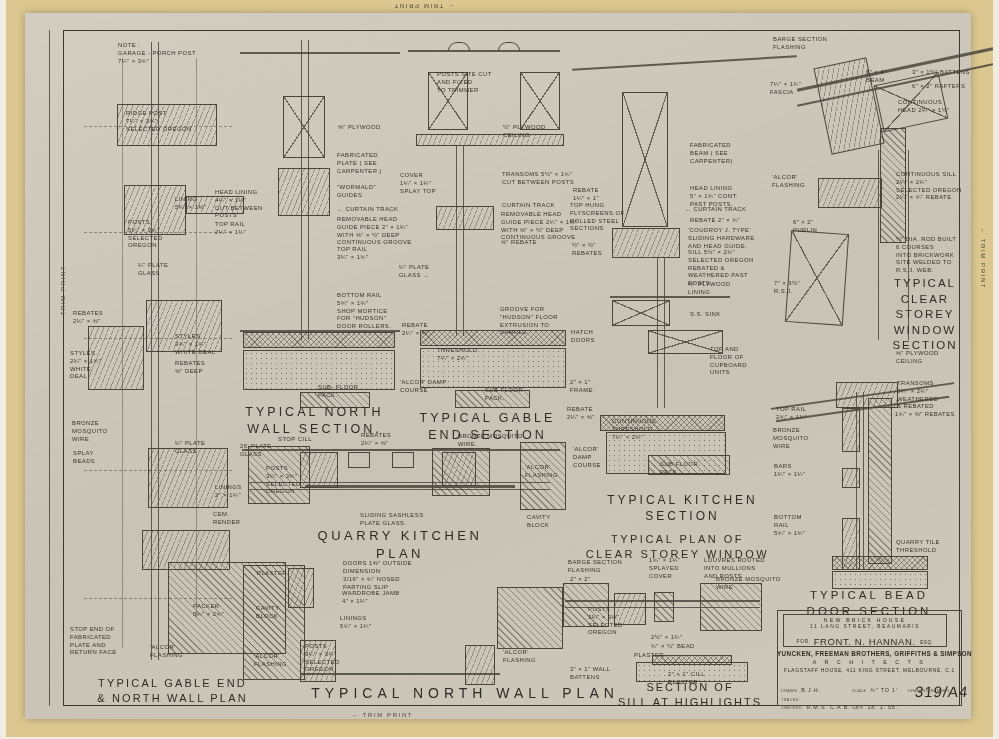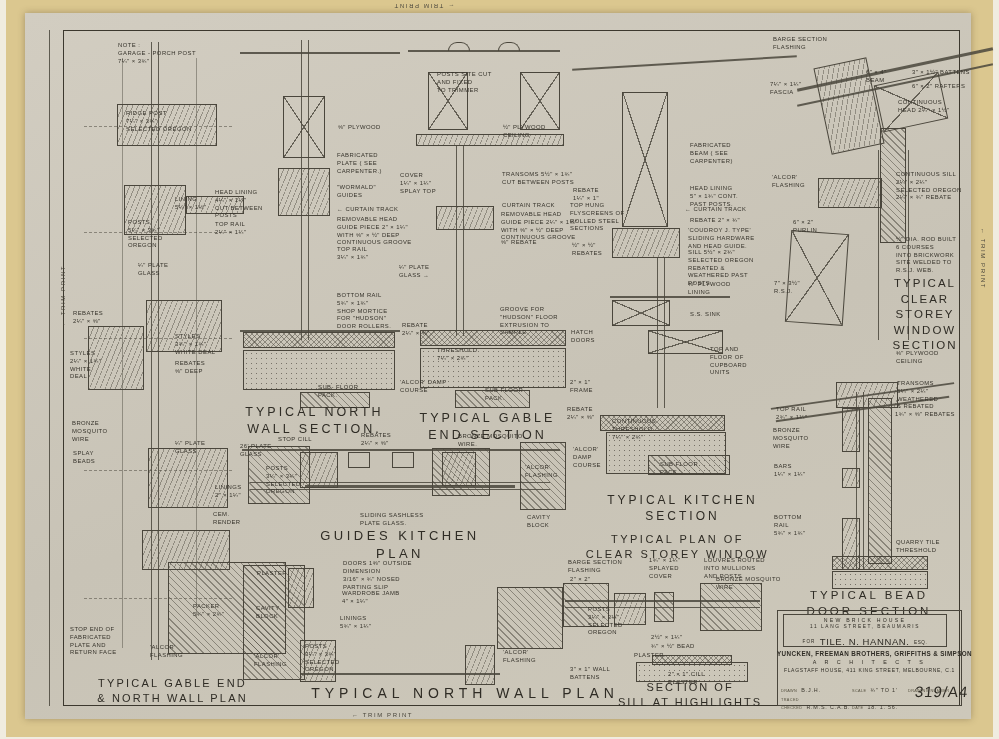--- a/index.html
+++ b/index.html
@@ -148,21 +148,21 @@
 <div class="box brick" style="left:497px;top:587px;width:66px;height:62px"></div>
 <div class="box wood" style="left:300px;top:640px;width:36px;height:42px"></div>
 <div class="box wood" style="left:465px;top:645px;width:30px;height:40px"></div>
 <div class="box wood" style="left:288px;top:568px;width:26px;height:40px"></div>
 <div class="ln" style="left:300px;top:673px;width:200px;height:2px"></div>
 
 <div class="stitle" style="left:232px;top:404px;width:165px">TYPICAL NORTH
 WALL SECTION.</div>
 <div class="stitle" style="left:405px;top:410px;width:165px">TYPICAL GABLE
 END SECTION</div>
-<div class="stitle" style="left:300px;top:527px;width:200px;font-size:13px;letter-spacing:3.5px">GUIDES KITCHEN PLAN</div>
+<div class="stitle" style="left:300px;top:527px;width:200px;font-size:13px;letter-spacing:3.5px">QUARRY KITCHEN PLAN</div>
 <div class="stitle" style="left:600px;top:492px;width:165px;font-size:12px">TYPICAL KITCHEN
 SECTION</div>
 <div class="stitle" style="left:580px;top:532px;width:195px;font-size:11px;letter-spacing:2.5px">TYPICAL PLAN OF
 CLEAR STOREY WINDOW</div>
 <div class="stitle" style="left:872px;top:276px;width:106px;font-size:11.5px;letter-spacing:2px">TYPICAL
 CLEAR STOREY
 WINDOW
 SECTION</div>
 <div class="stitle" style="left:788px;top:588px;width:162px;font-size:11.5px">TYPICAL BEAD
 DOOR SECTION</div>
@@ -417,21 +417,21 @@
 3¼" × 3¾"
 SELECTED
 OREGON</div>
 <div class="lb" style="left:503px;top:649px">'ALCOR'
 FLASHING</div>
 
 <div class="box" style="left:777px;top:610px;width:185px;height:96px;border-width:1.3px"></div>
 <div class="box" style="left:783px;top:614px;width:164px;height:33px;border-width:1.6px"></div>
 <div class="tb-line" style="left:783px;top:617px;width:164px;text-align:center;font-size:5.2px;letter-spacing:2.2px">NEW BRICK HOUSE</div>
 <div class="tb-line" style="left:783px;top:624px;width:164px;text-align:center;font-size:4.8px;letter-spacing:1.6px">11 LANG STREET, BEAUMARIS</div>
-<div class="tb-line" style="left:783px;top:631px;width:164px;text-align:center"><span style="font-size:4.6px;letter-spacing:1px;vertical-align:2px">FOR</span> <span style="font-size:9.5px;letter-spacing:.6px">TILE. N. HANNAN.</span> <span style="font-size:4.6px;letter-spacing:.6px;vertical-align:1px">ESQ.</span></div>
+<div class="tb-line" style="left:783px;top:631px;width:164px;text-align:center"><span style="font-size:4.6px;letter-spacing:1px;vertical-align:2px">FOR</span> <span style="font-size:9.5px;letter-spacing:.6px">FRONT. N. HANNAN.</span> <span style="font-size:4.6px;letter-spacing:.6px;vertical-align:1px">ESQ.</span></div>
 <div class="tb-line" style="left:777px;top:650px;width:185px;text-align:center;font-size:6.3px;font-weight:bold;letter-spacing:.4px">YUNCKEN, FREEMAN BROTHERS, GRIFFITHS &amp; SIMPSON</div>
 <div class="tb-line" style="left:777px;top:659px;width:185px;text-align:center;font-size:5.4px;letter-spacing:3.5px">A R C H I T E C T S</div>
 <div class="tb-line" style="left:777px;top:667px;width:185px;text-align:center;font-size:5px;letter-spacing:.7px">FLAGSTAFF HOUSE, 411 KING STREET, MELBOURNE, C.1</div>
 <div class="fld" style="left:781px;top:678px"><span class="k">DRAWN</span><span class="v">B.J.H.</span></div>
 <div class="fld" style="left:781px;top:687px"><span class="k">TRACED</span></div>
 <div class="fld" style="left:781px;top:695px"><span class="k">CHECKED</span><span class="v">R.M.S. C.A.B.</span></div>
 <div class="fld" style="left:852px;top:678px"><span class="k">SCALE</span><span class="v">¾" TO 1'</span></div>
 <div class="fld" style="left:852px;top:695px"><span class="k">DATE</span><span class="v">18. 1. 56.</span></div>
 <div class="fld" style="left:908px;top:678px"><span class="k">DRAWING NUMBER</span></div>
 <div class="dwgno" style="left:915px;top:683px">319/A4</div>

